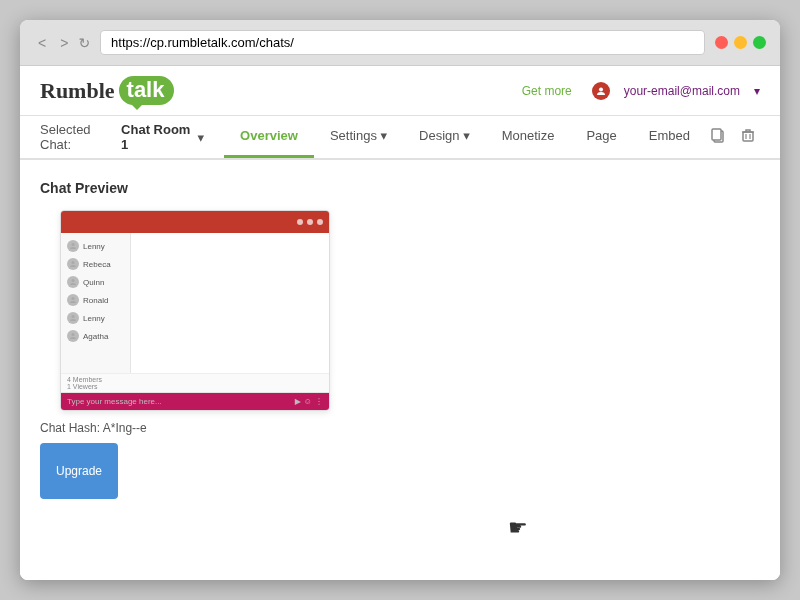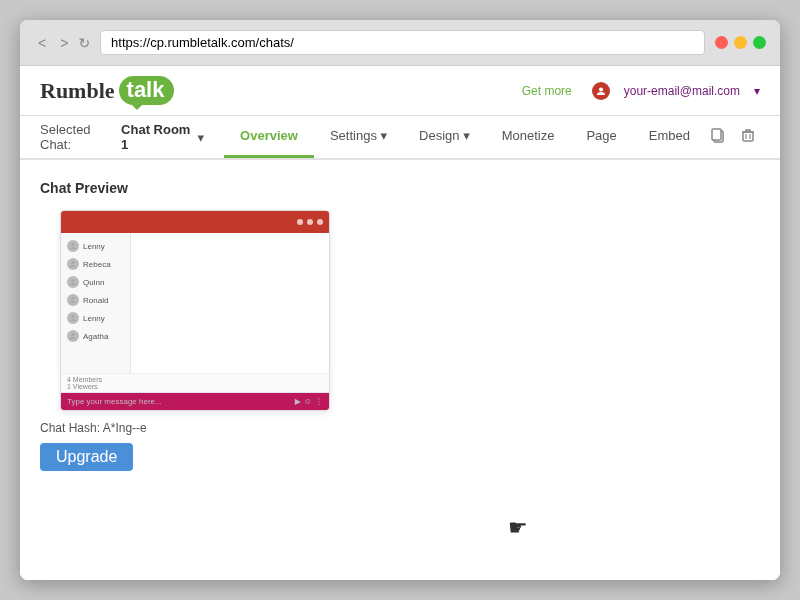--- a/index.html
+++ b/index.html
@@ -322,22 +322,22 @@
       margin-bottom: 8px;
     }
     .chat-hash .hash-value {
       color: #555;
     }
     .upgrade-btn {
       background: #4a90d9;
       color: white;
       border: none;
       border-radius: 4px;
-      padding: 5px 16px;
-      font-size: 16px;
+      padding: 21px 16px;
+      font-size: 12px;
       cursor: pointer;
     }
 
     
     .cursor-hand {
       position: absolute;
       font-size: 22px;
       color: #333;
       pointer-events: none;
       left: 488px;

